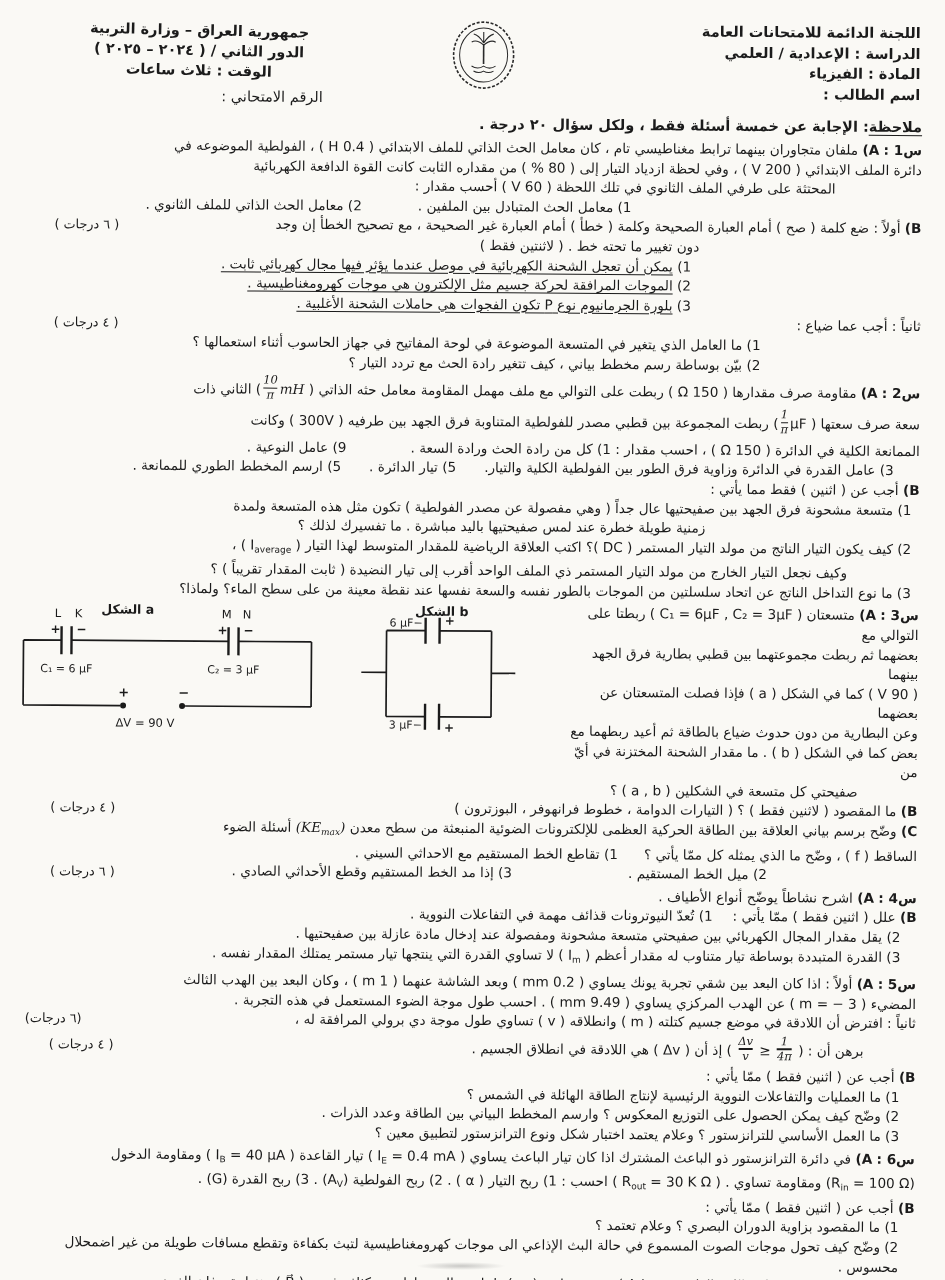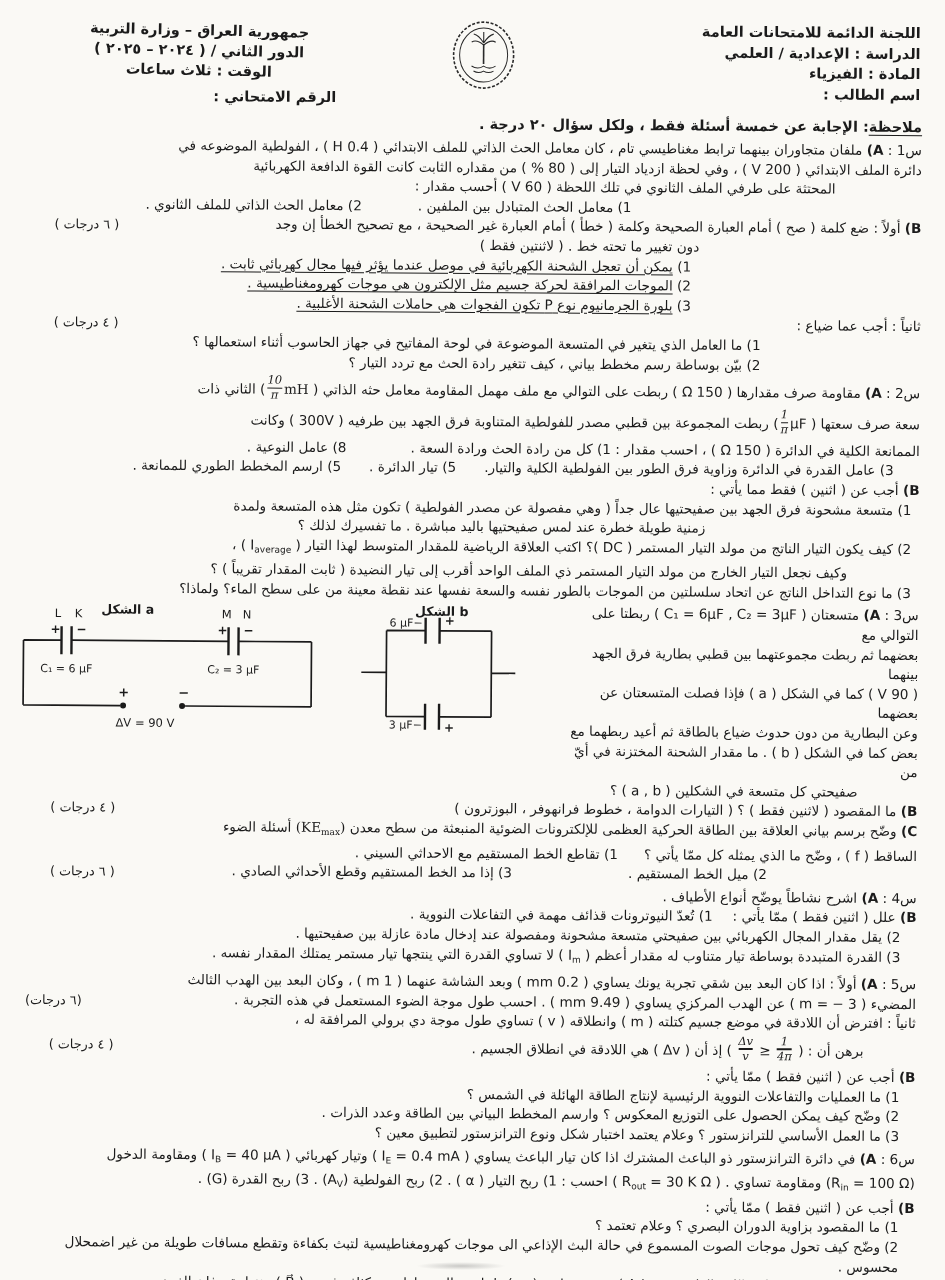--- a/index.html
+++ b/index.html
@@ -3,34 +3,34 @@
 <meta charset="utf-8">
 <style>
   html,body{margin:0;padding:0;}
   body{width:945px;height:1280px;background:#d8d6d2;font-family:"DejaVu Sans","Liberation Sans",sans-serif;}
   .page{position:relative;width:945px;height:1280px;background:#faf9f5;overflow:hidden;color:#1b1b1b;direction:rtl;}
   .content{position:absolute;inset:0;padding:18px 22px 0 22px;transform:rotate(.4deg);transform-origin:50% 0;}
   .header{position:relative;height:96px;}
   .h-right{position:absolute;top:2px;right:2px;font-weight:700;font-size:14.5px;line-height:20.5px;}
   .h-left{position:absolute;top:4px;left:68px;text-align:center;font-weight:700;font-size:14.5px;line-height:20px;transform:rotate(.9deg);}
   .stamp{position:absolute;top:0;left:428px;}
-  .exam-no{position:absolute;top:72px;left:192px;font-weight:700;font-size:14.5px;}
+  .exam-no{position:absolute;top:72px;left:200px;font-weight:400;font-size:14.5px;}
   .note{font-weight:700;font-size:14.5px;line-height:21px;}
   .note .ul{text-decoration:underline;text-underline-offset:3px;}
   .q{margin-top:3px;}
   .line{position:relative;line-height:19.6px;font-size:13.6px;}
   .bld{font-weight:700;}
-  .qnum{font-weight:400;}
+  .qnum{font-weight:700;}
   .ltr{direction:ltr;unicode-bidi:isolate;display:inline-block;}
   .ul{text-decoration:underline;text-underline-offset:2.5px;}
   .marks{position:absolute;left:34px;top:1px;font-size:12.8px;white-space:nowrap;}
-  .marks2{position:absolute;left:10px;top:1px;font-size:12.8px;white-space:nowrap;}
+  .marks2{position:absolute;left:10px;top:19px;font-size:12.8px;white-space:nowrap;}
   .frac{display:inline-flex;flex-direction:column;align-items:center;line-height:1;vertical-align:middle;font-size:11.5px;margin:0 2px;transform:translateY(-2px);font-family:"DejaVu Serif",serif;font-style:italic;}
   .fbar{align-self:stretch;height:1.3px;background:#1b1b1b;margin:1px 0;}
-  .mathit{font-family:"DejaVu Serif",serif;}
+  .mathit{font-style:italic;font-family:"DejaVu Serif",serif;}
   sub{font-size:9px;vertical-align:-3px;}
   .row{display:flex;}
   .tall{margin:5px 0 3px;}
   .figrow{display:flex;justify-content:space-between;align-items:flex-start;}
   .q3text{width:420px;}
   .figs{display:flex;gap:34px;direction:ltr;margin-top:2px;margin-right:46px;}
   svg text{font-family:"DejaVu Sans","Liberation Sans",sans-serif;fill:#1b1b1b;}
   .smudge{position:absolute;bottom:10px;left:44%;width:90px;height:8px;background:radial-gradient(ellipse,rgba(110,110,110,.35),transparent 70%);}
 </style>
 </head>
@@ -125,21 +125,21 @@
         <span>(</span><span class="frac">
               <span>1</span>
               <span class="fbar"></span>
               <span>π</span>
             </span><span>μF</span> <span>)</span>
       </span>
       <span>ربطت المجموعة بين قطبي مصدر للفولطية المتناوبة فرق الجهد بين طرفيه ( 300V ) وكانت</span>
     </div>
     <div class="line row" style="gap:64px">
       <span>الممانعة الكلية في الدائرة ( 150 Ω ) ،  احسب مقدار : 1) كل من رادة الحث ورادة السعة .</span>
-      <span>8) عامل النوعية .</span>
+      <span>9) عامل النوعية .</span>
     </div>
     <div class="line row" style="padding-right:26px;gap:28px">
       <span>3) عامل القدرة في الدائرة وزاوية فرق الطور بين الفولطية الكلية والتيار.</span>
       <span>5) تيار الدائرة .</span>
       <span>5) ارسم المخطط الطوري للممانعة .</span>
     </div>
     <div class="line">
       <span class="ltr bld">(B</span>
       <span>أجب عن ( اثنين ) فقط مما يأتي :</span>
     </div>
@@ -289,21 +289,21 @@
     <div class="line" style="padding-right:16px">2) وضّح كيف يمكن الحصول على التوزيع المعكوس ؟ وارسم المخطط البياني بين الطاقة وعدد الذرات .</div>
     <div class="line" style="padding-right:16px">3) ما العمل الأساسي للترانزستور ؟ وعلام يعتمد اختبار شكل ونوع الترانزستور لتطبيق معين ؟</div>
   </div>
 
   <div class="q">
     <div class="line">
       <span class="qnum">س6 :</span>
       <span class="ltr bld">(A</span>
       <span>في دائرة الترانزستور ذو الباعث المشترك اذا كان تيار الباعث يساوي</span>
       <span class="ltr"><span>( I</span><sub>E</sub><span> = 0.4  mA )</span></span>
-      <span>وتيار كهربائي</span>
+      <span>تيار القاعدة</span>
       <span class="ltr"><span>( I</span><sub>B</sub><span> =  40  μA )</span></span>
       <span>ومقاومة الدخول</span>
     </div>
     <div class="line">
       <span class="ltr"><span>(R</span><sub>in</sub><span> = 100 Ω)</span></span>
       <span>ومقاومة تساوي</span>
       <span class="ltr"><span>( R</span><sub>out</sub><span> = 30 K Ω ) .</span></span>
       <span>احسب : 1) ربح التيار ( α ) .</span>
       <span>2) ربح الفولطية</span>
       <span class="ltr"><span>(A</span><sub>V</sub><span>)</span></span>

